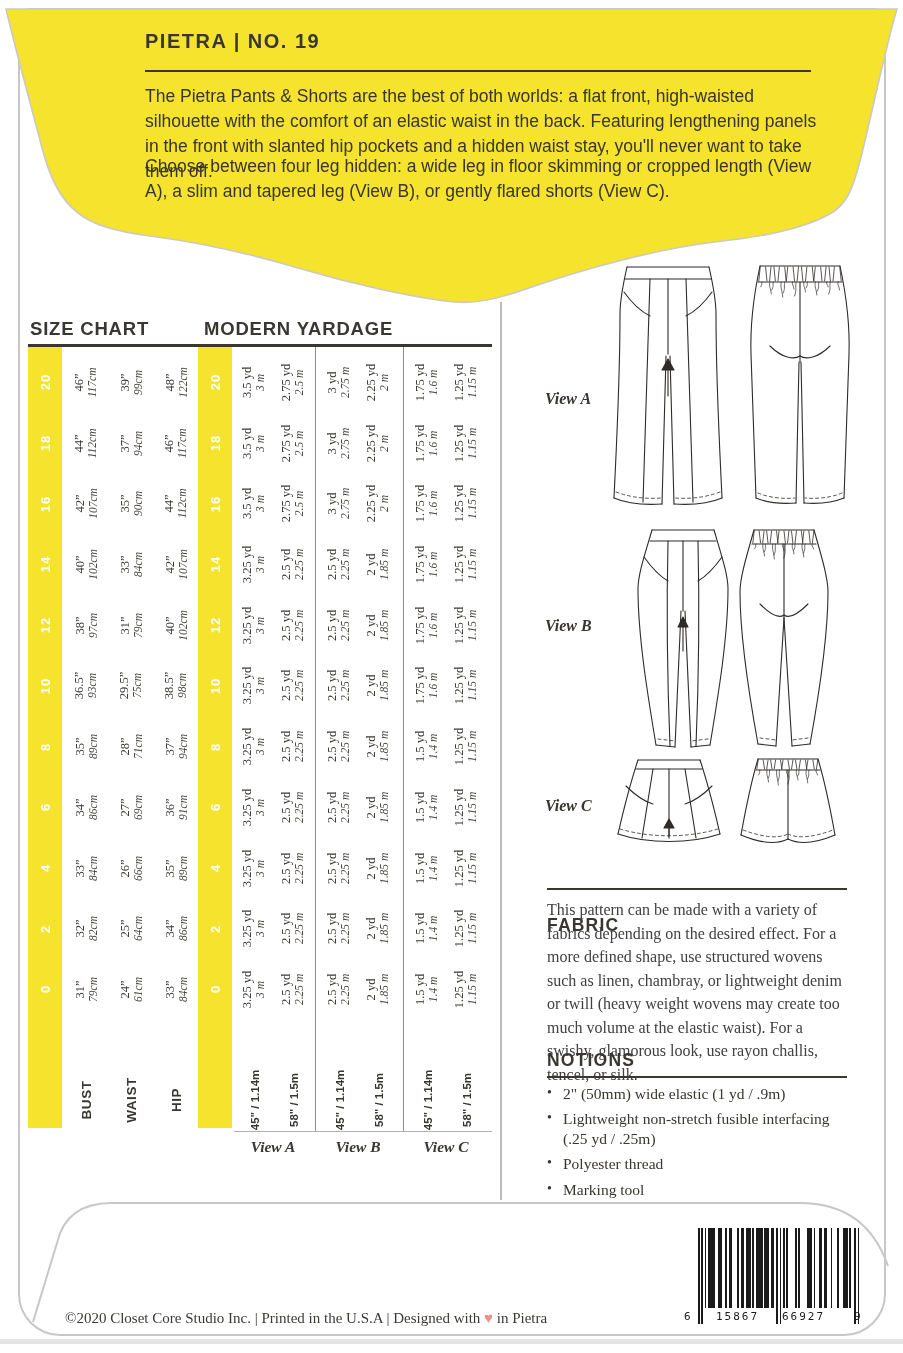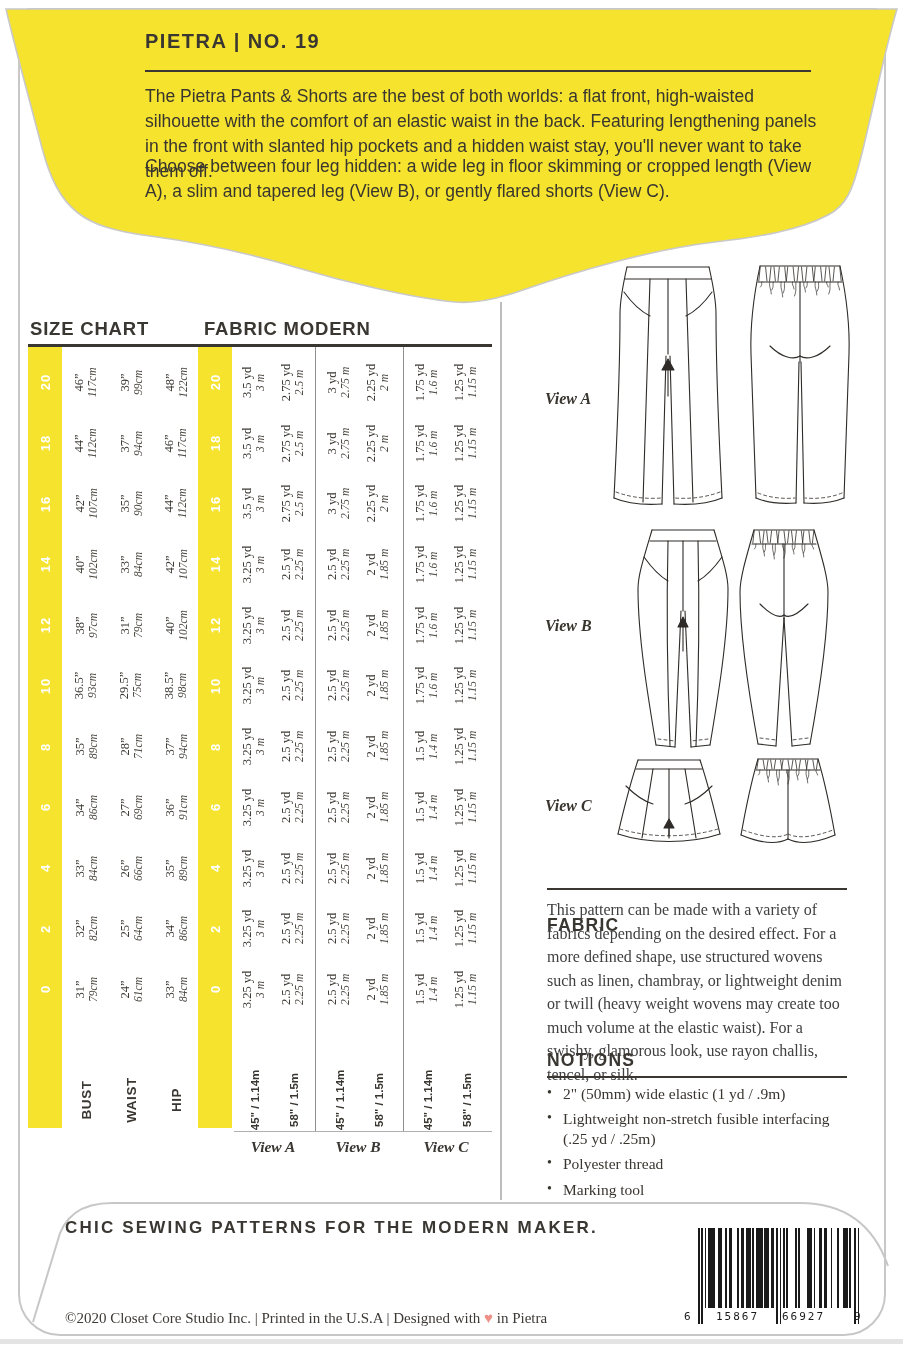--- a/index.html
+++ b/index.html
@@ -111,21 +111,21 @@
   </svg>
 
   <div class="abs sans" id="flap-title">PIETRA | NO. 19</div>
 
 
   <div class="abs" id="flap-rule"></div>
   <div class="abs flap-para" id="flap-para-1">The Pietra Pants &amp; Shorts are the best of both worlds: a flat front, high-waisted silhouette with the comfort of an elastic waist in the back. Featuring lengthening panels in the front with slanted hip pockets and a hidden waist stay, you'll never want to take them off.</div>
   <div class="abs flap-para" id="flap-para-2">Choose between four leg hidden: a wide leg in floor skimming or cropped length (View A), a slim and tapered leg (View B), or gently flared shorts (View C).</div>
 
   <div class="abs tbl-title" id="size-chart-title">SIZE CHART</div>
-  <div class="abs tbl-title" id="yardage-title">FABRIC MODERN</div>
+  <div class="abs tbl-title" id="yardage-title">MODERN YARDAGE</div>
   <div class="abs" id="tbl-rule"></div>
   <div class="abs yellow-strip" id="strip-sizechart"></div>
   <div class="abs yellow-strip" id="strip-yardage"></div>
   <div class="abs vdiv" id="vdiv-ab"></div>
   <div class="abs vdiv" id="vdiv-bc"></div>
   <div class="abs" id="yard-foot-rule"></div>
   <div class="abs" id="section-divider"></div>
 
   <div class="abs" id="table-layer">
       <div class="cell" style="left: 28px; top: 352px; width: 34px; height: 60.7px;">
@@ -1051,21 +1051,20 @@
       <div class="notion-item">
         <span class="notion-bullet">•</span>
         <span>Marking tool</span>
       </div>
     </div>
 
   <svg class="abs" style="left:0;top:1190px;" width="903" height="150" viewBox="0 0 903 150">
     <path d="M33,132 L57,53 Q66,13 112,13 L800,13 Q866,13 888,76" fill="none" stroke="#c7c7c7" stroke-width="2"></path>
   </svg>
 
-  <div class="abs sans" id="footer-tagline">CHIC SEWING PATTERNS FOR THE MODERN MAKER.</div>
   <div class="abs" id="footer-copyright">
     <span>©2020 Closet Core Studio Inc.  |  Printed in the U.S.A  |  Designed with </span><span id="heart">♥</span><span> in Pietra</span>
   </div>
 
   <div class="abs" id="barcode">
     <div id="barcode-bars">
         <div class="bc-bar" style="left: 0px; width: 1.7px; height: 96px;"></div>
         <div class="bc-bar" style="left: 3.4px; width: 1.7px; height: 96px;"></div>
         <div class="bc-bar" style="left: 6.8px; width: 1.7px; height: 80px;"></div>
         <div class="bc-bar" style="left: 10.2px; width: 6.8px; height: 80px;"></div>

